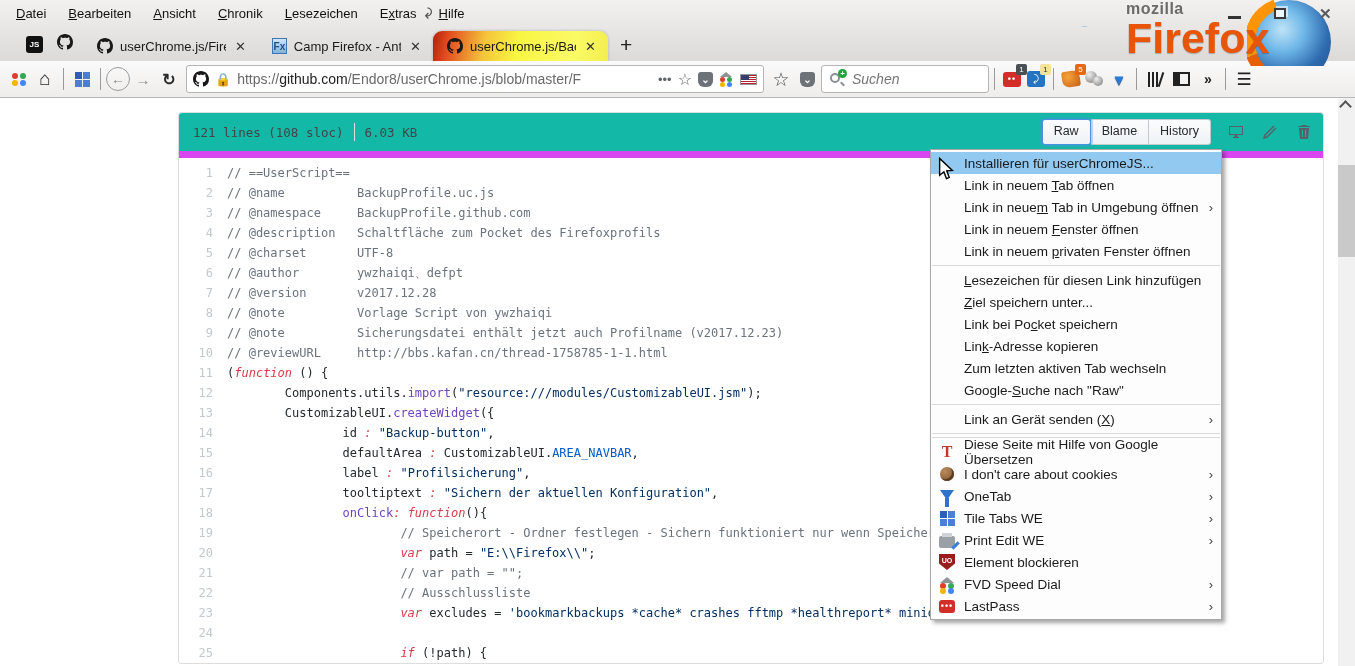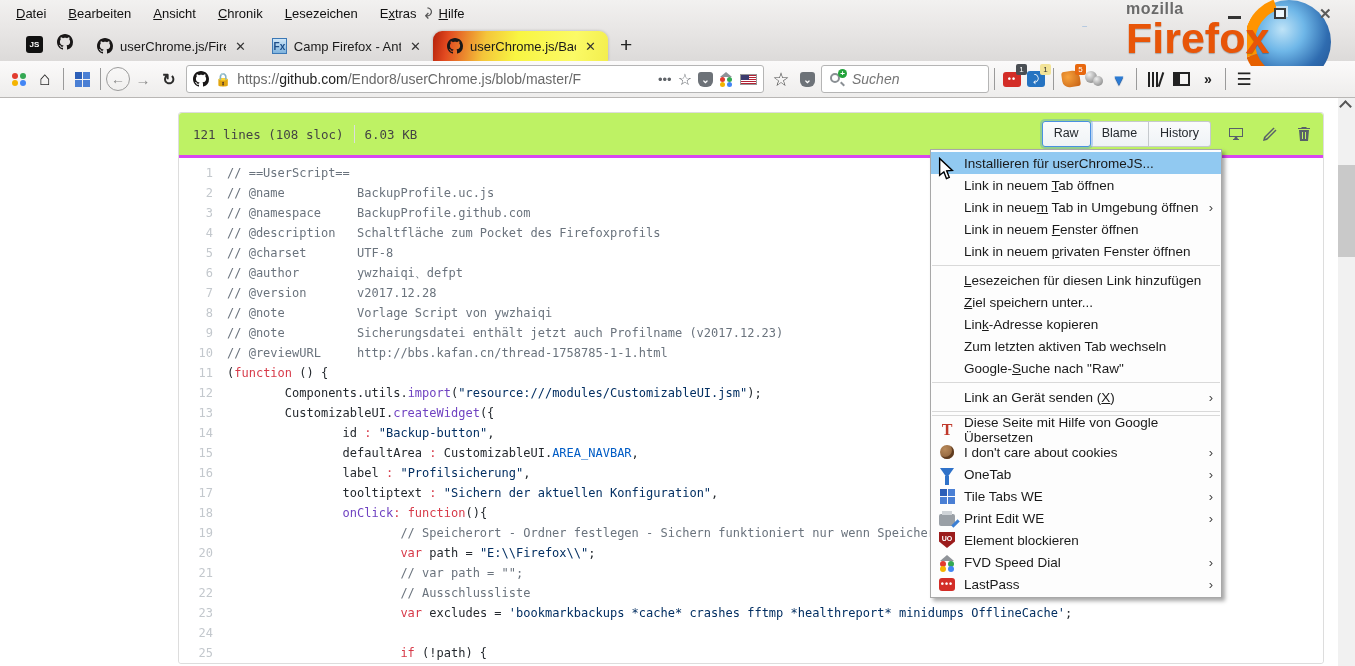--- a/index.html
+++ b/index.html
@@ -103,39 +103,39 @@
   .lib-icon i { width:2px; height:15px; background:#222; }
   .lib-icon i:last-child { transform:rotate(18deg); }
   .sidebar-icon { width:17px; height:14px; border:2px solid #222; position:relative;}
   .sidebar-icon::after { content:""; position:absolute; left:0; top:0; width:5px; height:10px; background:#222;}
   .chev2 { font-size:14px; color:#222; letter-spacing:-2px; font-weight:bold;}
   .hamburger { font-size:17px; color:#222; }
 
   
   .content { position:absolute; left:0; top:98px; width:1338px; height:568px; background:#fff; }
   .codebox { position:absolute; left:178px; top:14px; width:1146px; border:1px solid #ddd; border-radius:3px; }
-  .codebox-header { height:45px; background:#bef264; border-bottom:3px solid #d946ef; border-radius:3px 3px 0 0;
+  .codebox-header { height:45px; background:#14b8a6; border-bottom:7px solid #d946ef; border-radius:3px 3px 0 0;
     display:flex; align-items:center; padding:0 10px; }
   .file-meta { font-family:"DejaVu Sans Mono",monospace; font-size:12.5px; color:#444; display:flex; align-items:center; gap:10px; padding-left:4px;}
   .file-meta .divider { width:1px; height:18px; background:#ddd; }
   .header-right { margin-left:auto; display:flex; align-items:center; gap:16px; }
   .btn-group { display:flex; }
   .gh-btn { font-size:12.5px; color:#24292e; background:linear-gradient(#fafbfc,#eff3f6); border:1px solid #c5c9cd;
     padding:5px 11px; line-height:1.1; }
   .gh-btn:first-child { border-radius:3px 0 0 3px;text-align:center; }
   .gh-btn:last-child { border-radius:0 3px 3px 0; }
   .gh-btn + .gh-btn { border-left:none; }
   .gh-btn.focused { border:1px solid #4a90e2; box-shadow:0 0 0 2px rgba(74,144,226,.35); border-radius:3px; position:relative; z-index:1;}
   .gh-ico { width:18px; height:18px; color:#586069; display:flex; align-items:center; justify-content:center; }
   .gh-ico svg { width:16px; height:16px; fill:#586069; }
 
   .code-area { padding:5px 0 0 0; background:#fff; border-radius:0 0 3px 3px; overflow:hidden; }
   .code-line { display:flex; height:20px; line-height:20px; font-family:"DejaVu Sans Mono",monospace; font-size:12px; white-space:pre; }
   .ln { width:48px; flex:0 0 auto; text-align:right; padding-right:14px; color:#c3c8cd; }
-  .seg-p { color:#24292e; } .seg-c { color:#6a737d; } .seg-k { color:#d73a49; }
+  .seg-p { color:#24292e; } .seg-c { color:#6a737d; } .seg-k { color:#d73a49;font-style:italic; }
   .seg-f { color:#6f42c1; } .seg-s { color:#032f62; } .seg-v { color:#005cc5; }
 
   
   .scrollbar { position:absolute; right:0; top:98px; width:17px; height:568px; background:#f1f1f1; }
   .sb-up { position:absolute; top:4px; left:3px; width:9px; height:9px; border-left:2px solid #555; border-top:2px solid #555; transform:rotate(45deg); }
   .sb-thumb { position:absolute; top:67px; left:0; width:17px; height:92px; background:#c9c9c9; }
 
   
   .ctx { position:absolute; left:930px; top:149px; width:292px; background:#fdfdfd;
     border:1px solid #a8a8a8; box-shadow:3px 3px 4px rgba(0,0,0,.35); padding:2px 0; z-index:10; }
@@ -415,20 +415,23 @@
       <span>Link in neuem <u>p</u>rivaten Fenster öffnen</span>
     </div>
     <div class="msep"></div>
     <div class="mitem">
       <span><u>L</u>esezeichen für diesen Link hinzufügen</span>
     </div>
     <div class="mitem">
       <span><u>Z</u>iel speichern unter...</span>
     </div>
     <div class="mitem">
+      <span>Link bei Po<u>c</u>ket speichern</span>
+    </div>
+    <div class="mitem">
       <span>Lin<u>k</u>-Adresse kopieren</span>
     </div>
     <div class="mitem">
       <span>Zum letzten aktiven Tab wechseln</span>
     </div>
     <div class="mitem">
       <span>Google-<u>S</u>uche nach "Raw"</span>
     </div>
     <div class="msep"></div>
     <div class="mitem">

